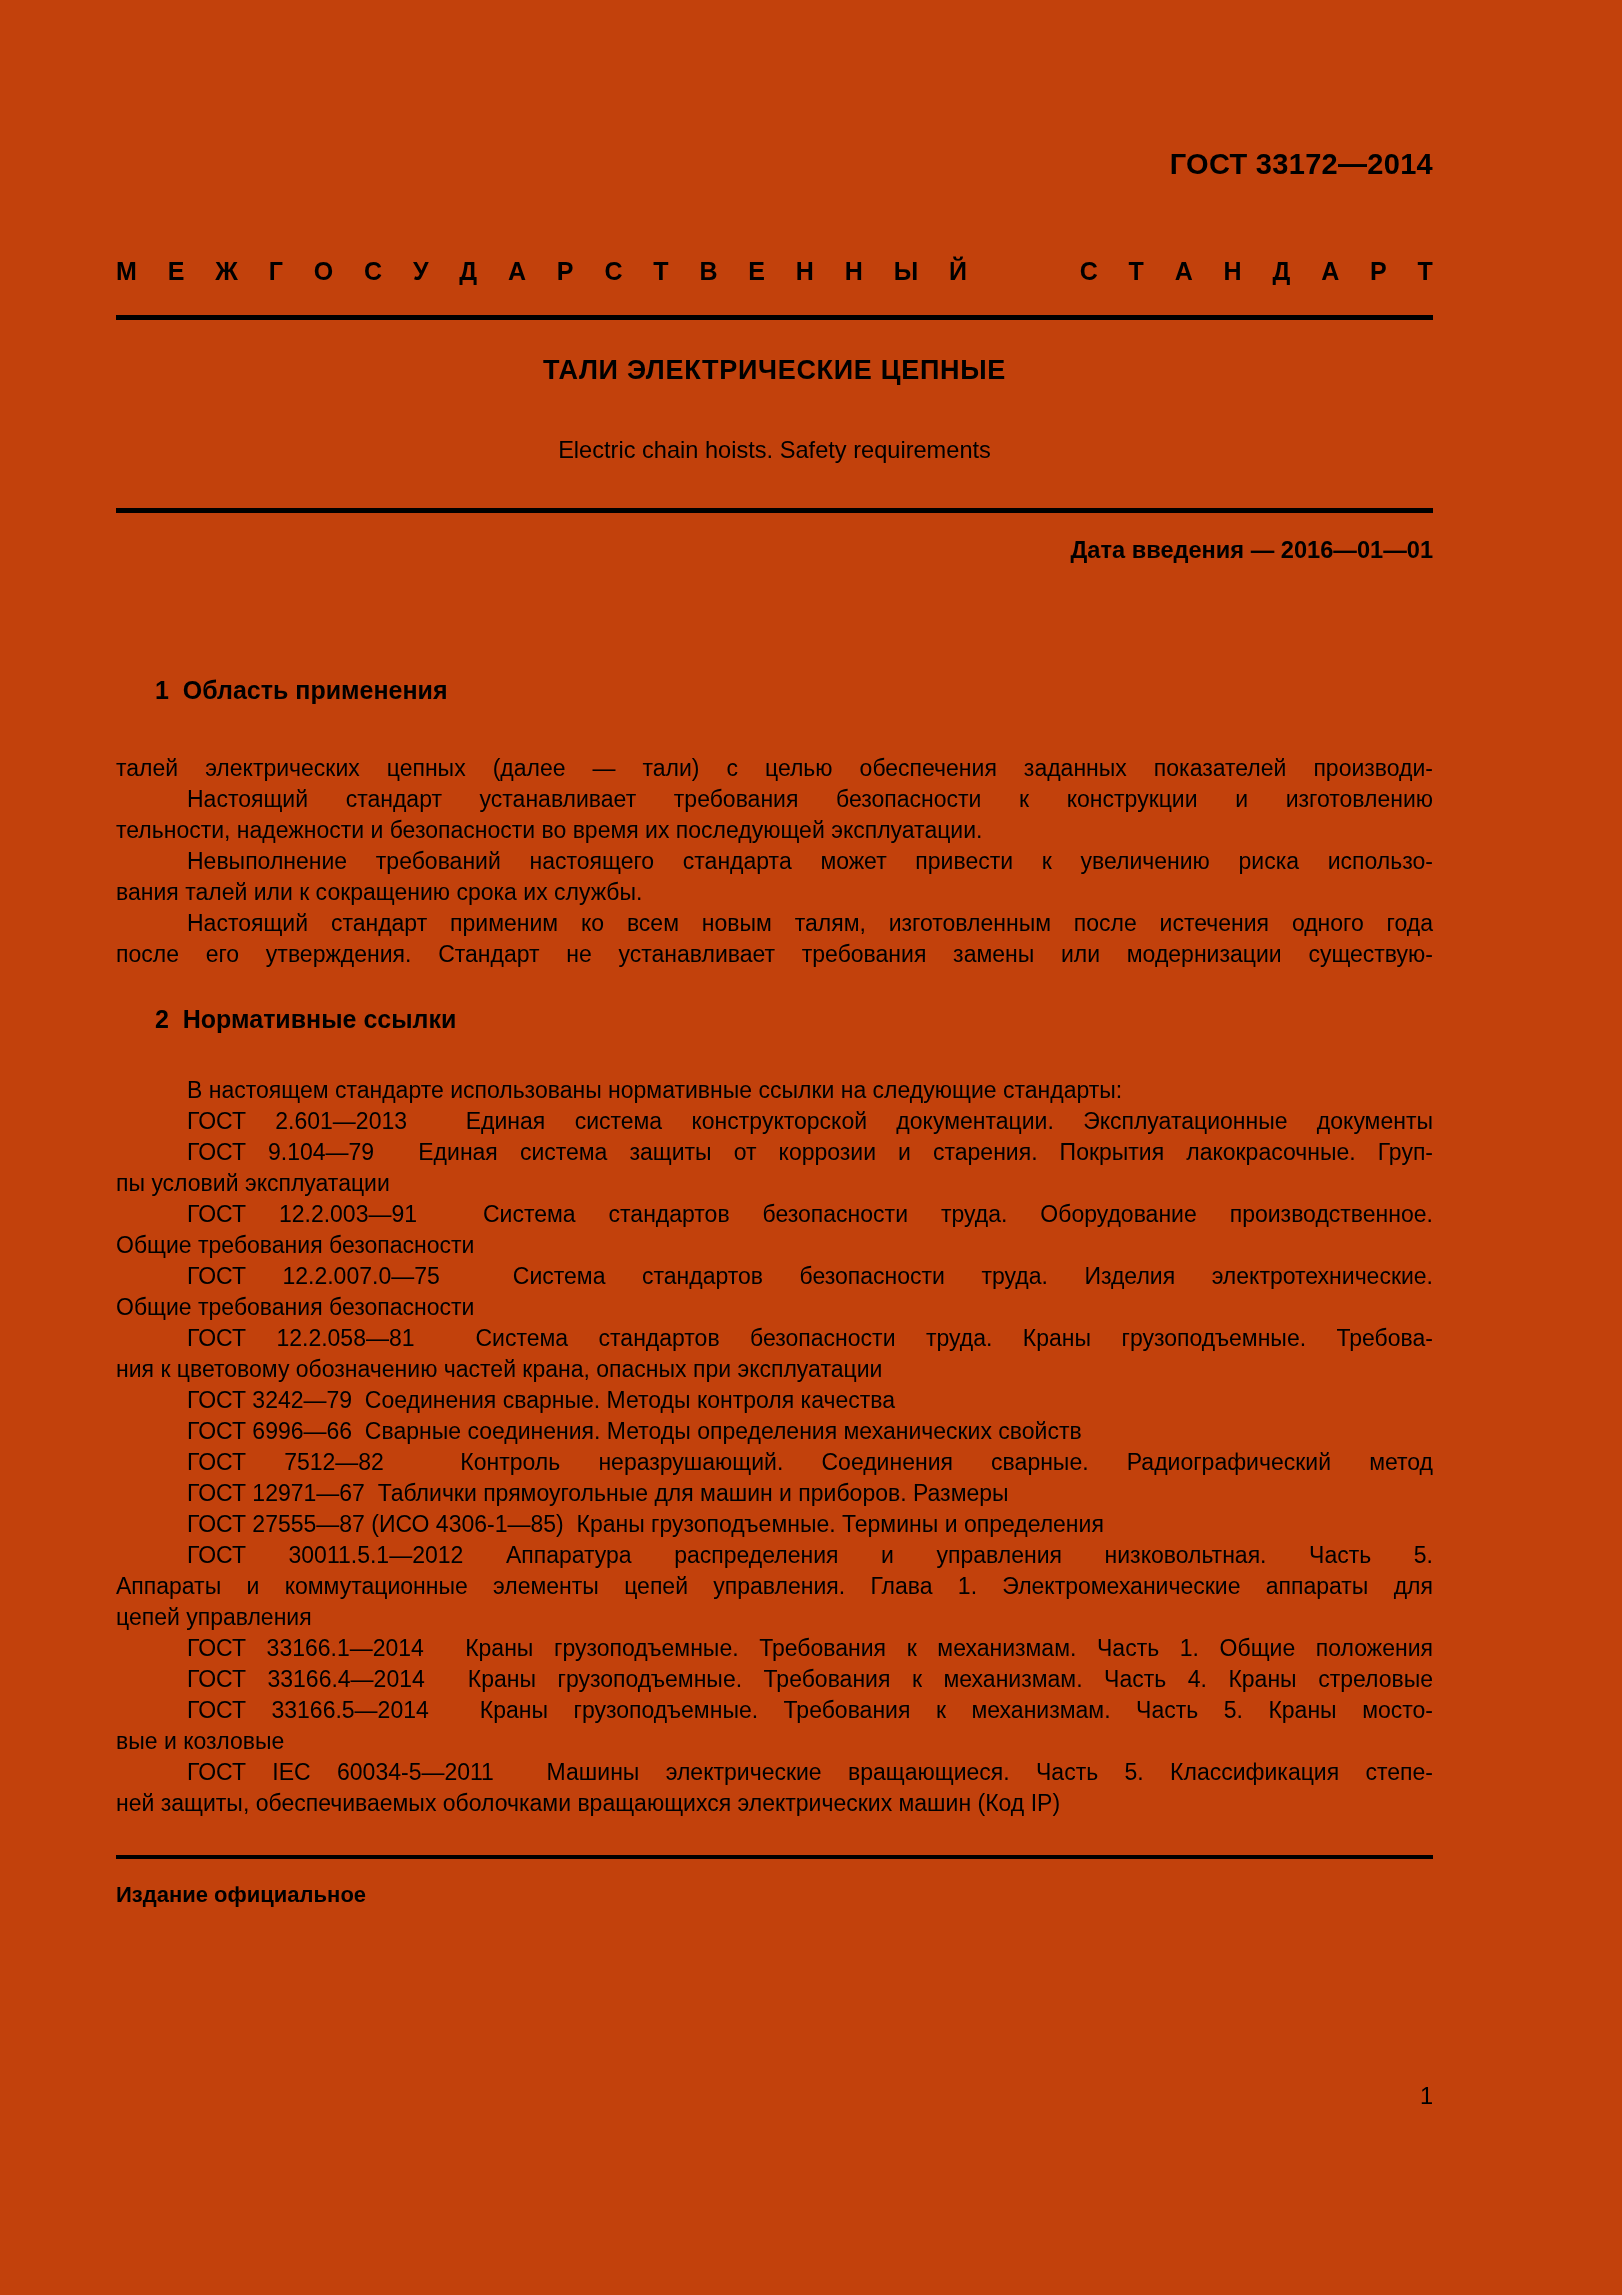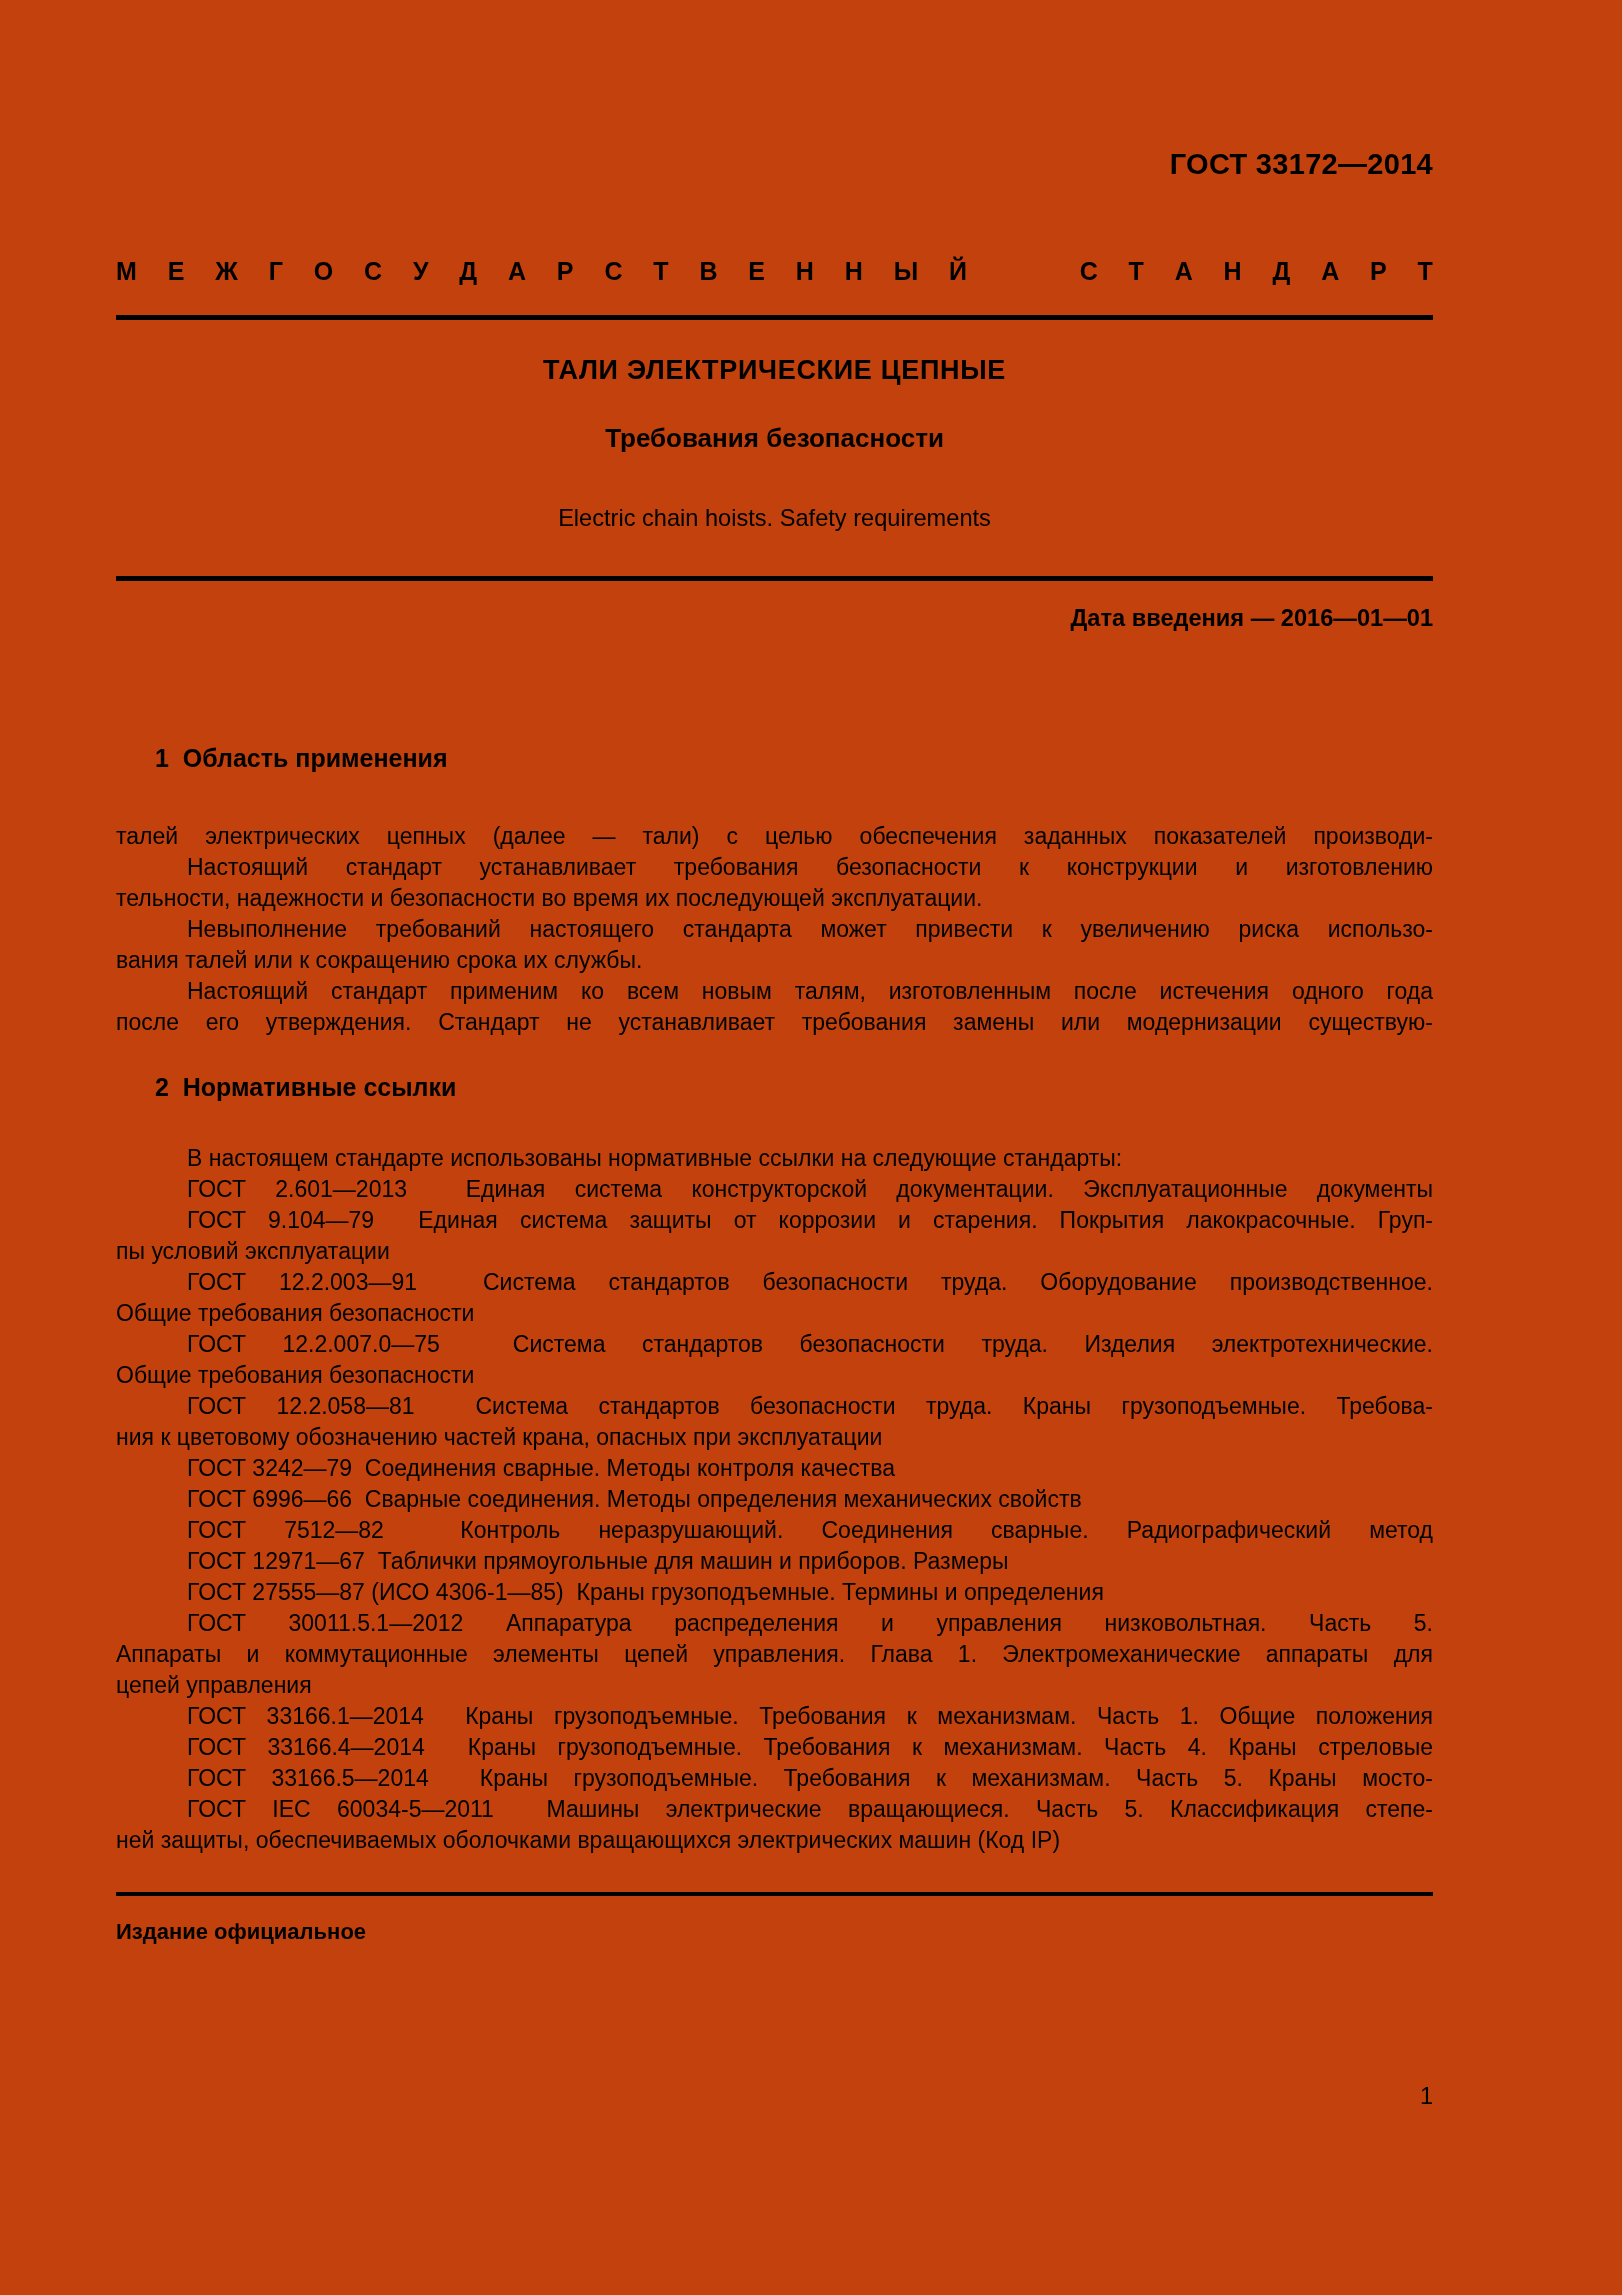--- a/index.html
+++ b/index.html
@@ -83,21 +83,20 @@
         <span>Н</span>
         <span>Д</span>
         <span>А</span>
         <span>Р</span>
         <span>Т</span>
       </div>
 
     <div class="rule rule-a"></div>
 
     <div class="title-ru">ТАЛИ ЭЛЕКТРИЧЕСКИЕ ЦЕПНЫЕ</div>
-    <div class="subtitle-ru">Требования безопасности</div>
     <div class="title-en">Electric chain hoists. Safety requirements</div>
 
     <div class="rule rule-b"></div>
 
     <div class="date-line">Дата введения — 2016—01—01</div>
 
     <h2 class="sec-h s1">1  Область применения</h2>
     <div class="paras body1">
         <div class="para">
           <div class="pline just">талей электрических цепных (далее — тали) с целью обеспечения заданных показателей производи-</div>
@@ -161,20 +160,21 @@
           <div class="pline">цепей управления</div>
         </div>
         <div class="para">
           <div class="pline first just">ГОСТ 33166.1—2014  Краны грузоподъемные. Требования к механизмам. Часть 1. Общие положения</div>
         </div>
         <div class="para">
           <div class="pline first just">ГОСТ 33166.4—2014  Краны грузоподъемные. Требования к механизмам. Часть 4. Краны стреловые</div>
         </div>
         <div class="para">
           <div class="pline first just">ГОСТ 33166.5—2014  Краны грузоподъемные. Требования к механизмам. Часть 5. Краны мосто-</div>
+          <div class="pline">вые и козловые</div>
         </div>
         <div class="para">
           <div class="pline first just">ГОСТ IEC 60034-5—2011  Машины электрические вращающиеся. Часть 5. Классификация степе-</div>
           <div class="pline">ней защиты, обеспечиваемых оболочками вращающихся электрических машин (Код IP)</div>
         </div>
       </div>
 
     <div class="rule rule-c"></div>
     <div class="imprint">Издание официальное</div>
   </div>

